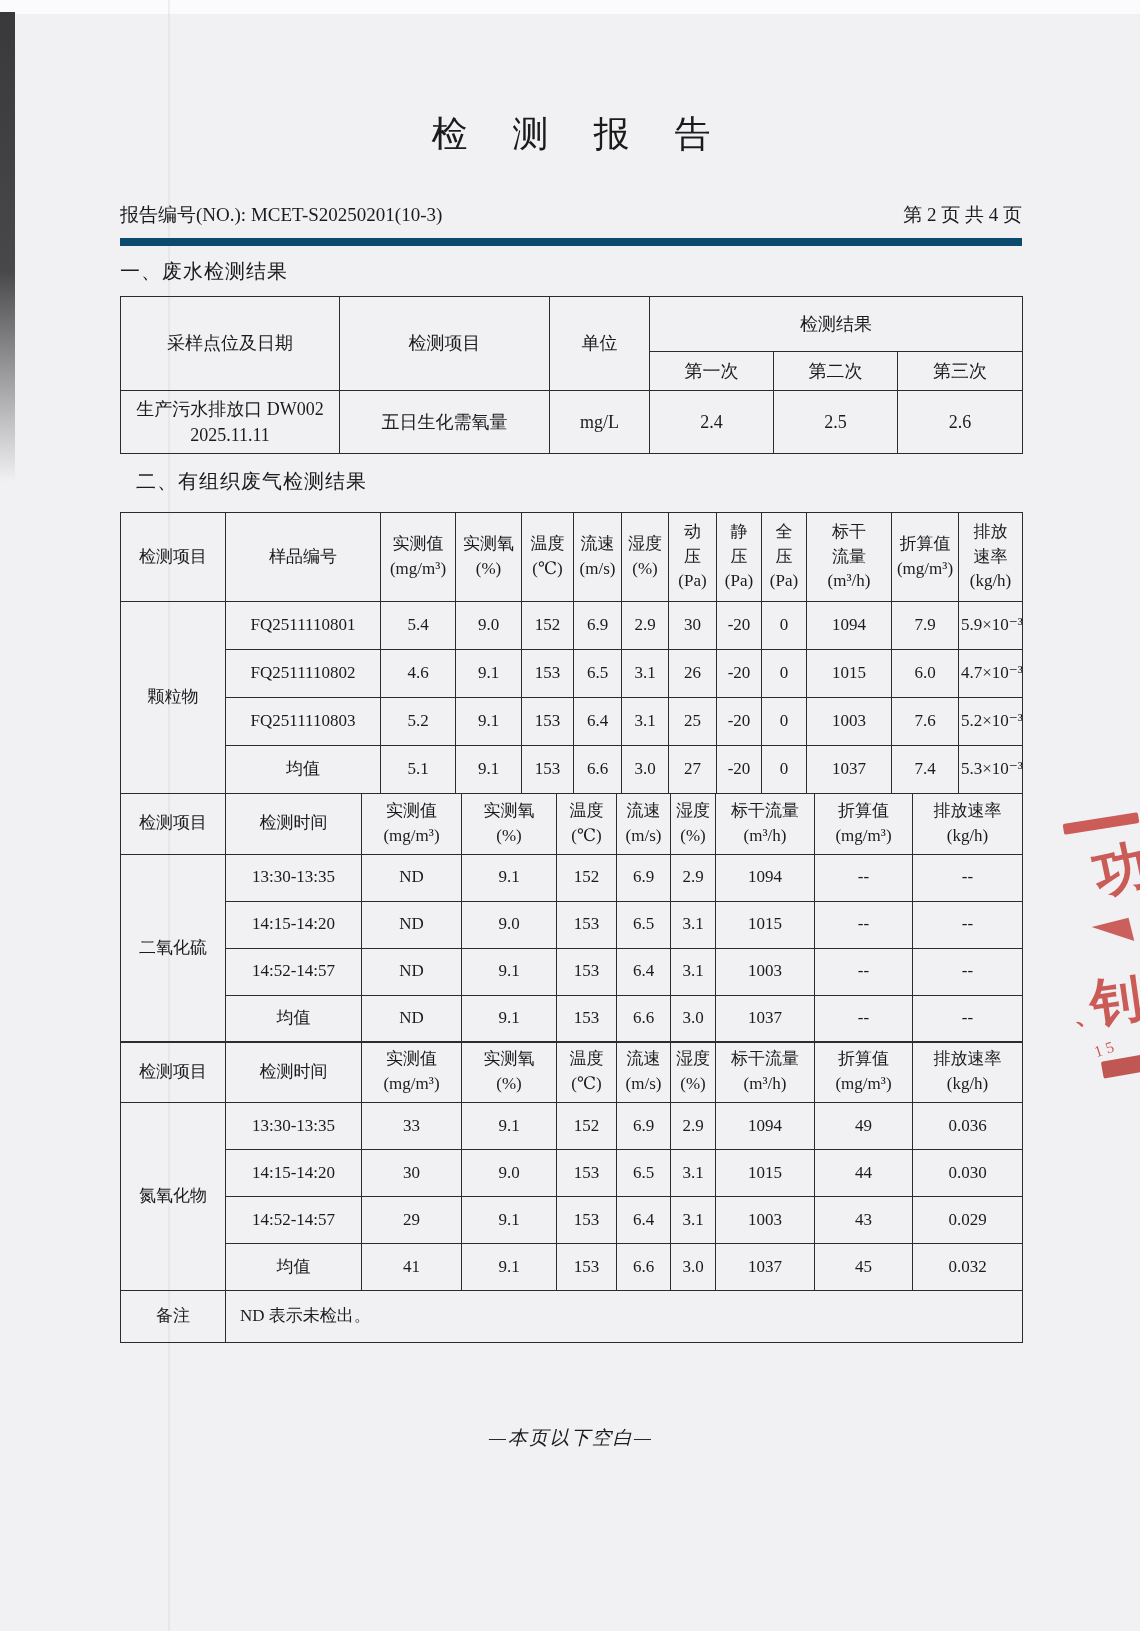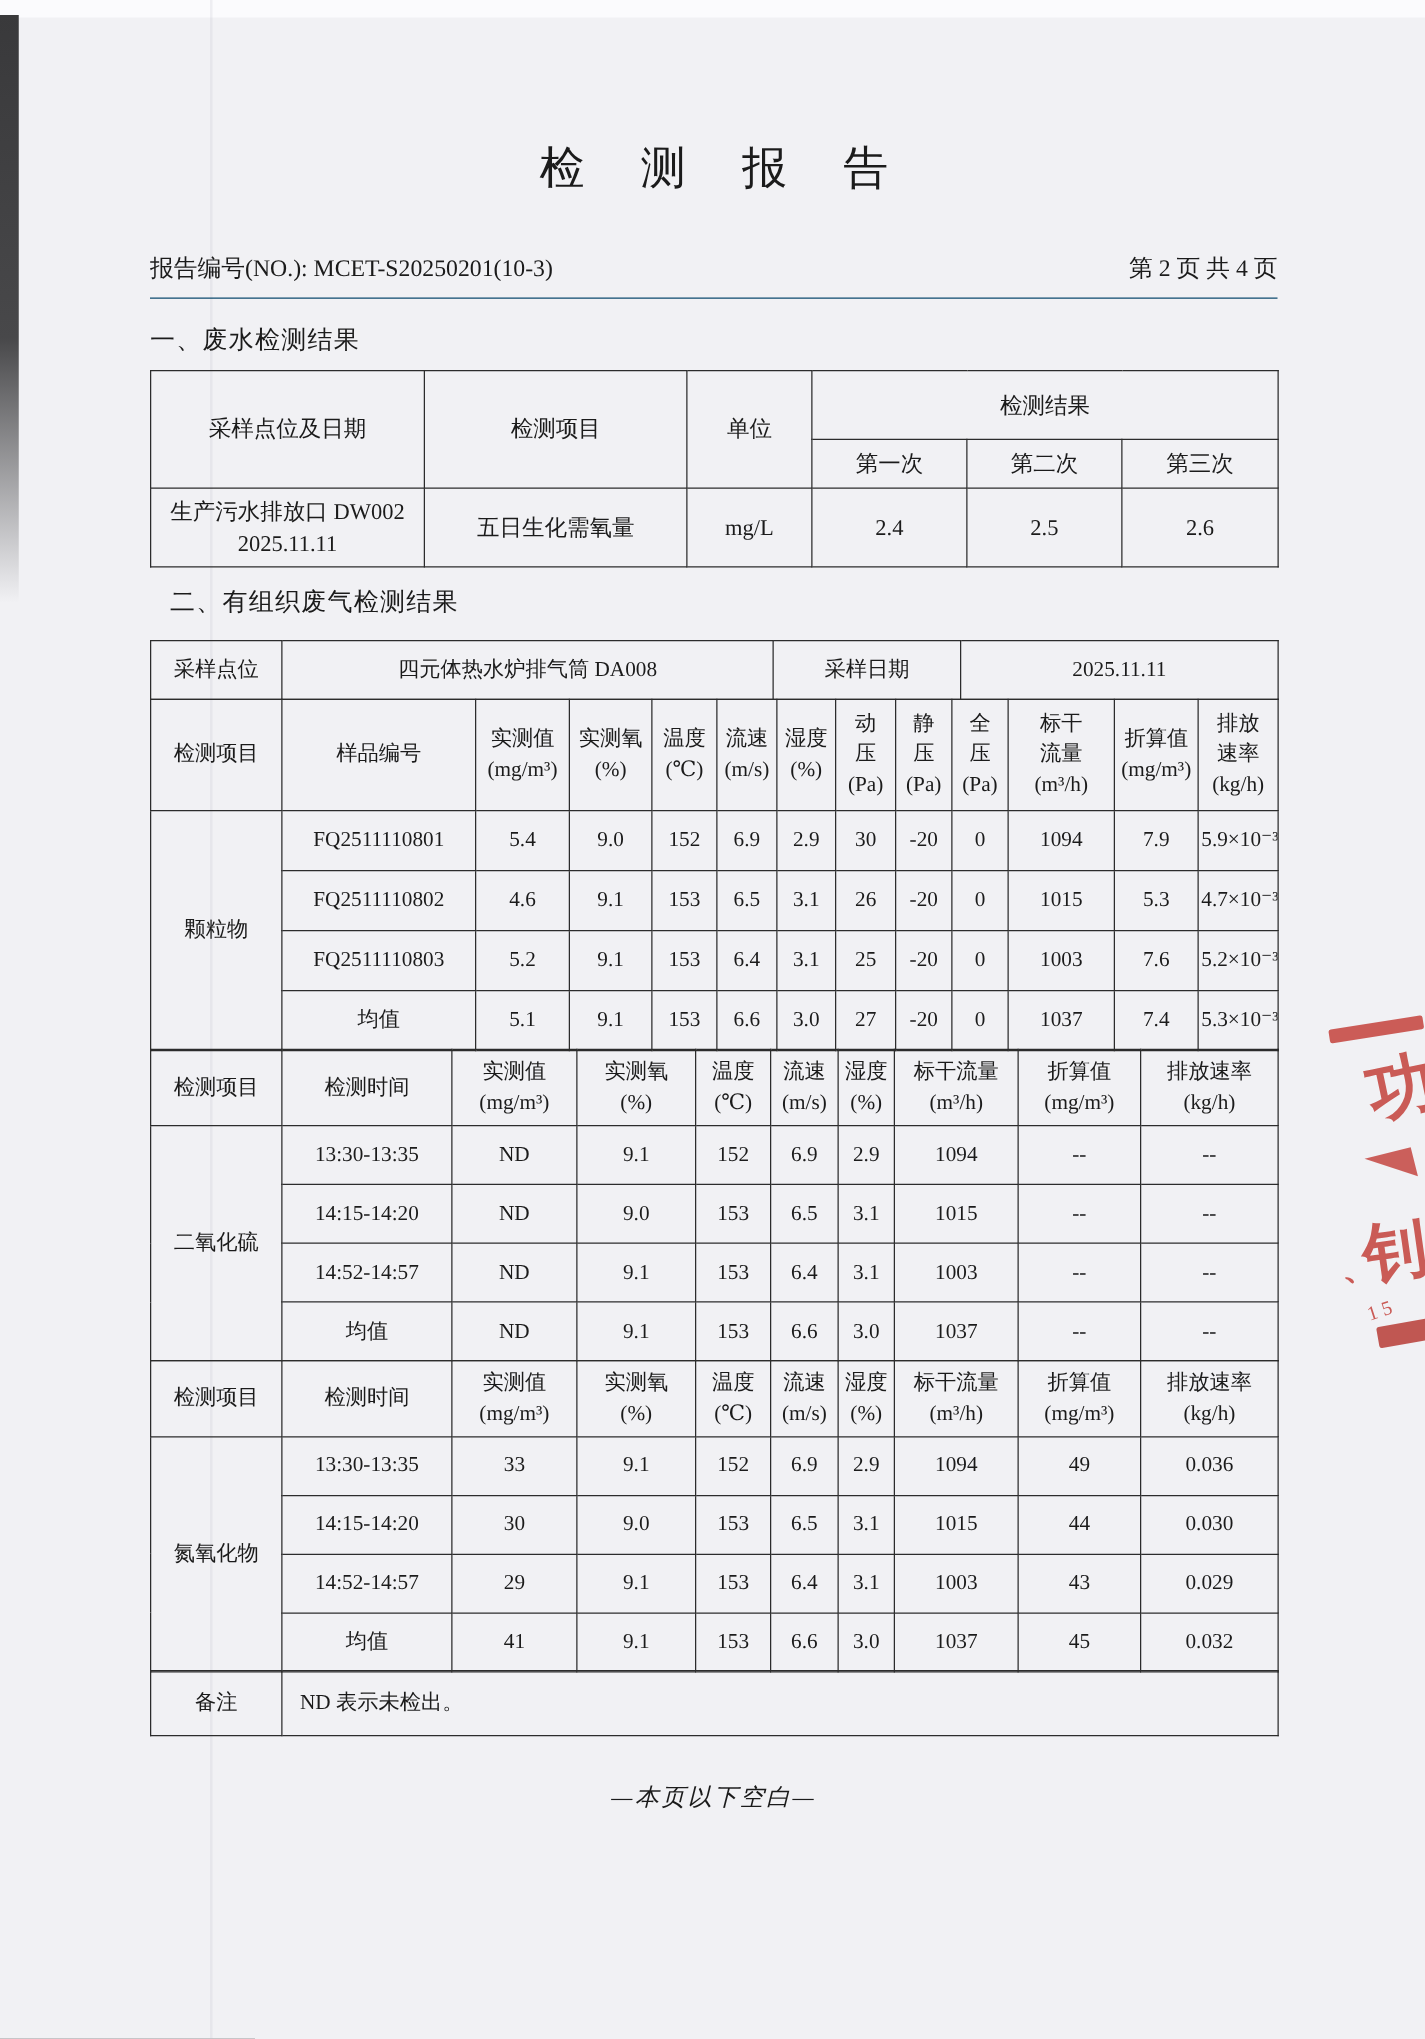--- a/index.html
+++ b/index.html
@@ -19,21 +19,21 @@
   .content { position:absolute; left:120px; top:0; width:902px; }
 
   .title {
     position:absolute; top:110px; left:0; width:100%;
     text-align:center; font-size:36px; font-weight:normal;
     letter-spacing:18px; text-indent:18px;
   }
   .repline {
     position:absolute; top:202px; left:0; width:100%; height:36px;
     display:flex; justify-content:space-between; align-items:flex-start;
-    font-size:19px; border-bottom:1px solid #0c4a6e;
+    font-size:19px; border-bottom:8px solid #0c4a6e;
   }
   .sec-heading { position:absolute; left:0; font-size:20px; letter-spacing:1px; }
   .sec1-heading { top:258px; }
   .sec2-heading { top:468px;margin-left:16px; }
 
   table { border-collapse:collapse; table-layout:fixed; width:902px; background:transparent; }
   td, th {
     border:1.5px solid #2c2c2c; text-align:center; vertical-align:middle;
     font-weight:normal; padding:0 2px; white-space:pre-line; line-height:1.45;
     overflow:hidden;
@@ -120,36 +120,20 @@
         <td>2.5</td>
         <td>2.6</td>
       </tr>
     </tbody>
       </table>
 
     <div class="sec-heading sec2-heading">二、有组织废气检测结果</div>
 
     <div class="t2">
 
-      <table class="t2info">
-        <colgroup>
-          <col style="width:105px">
-            <col style="width:393px">
-            <col style="width:150px">
-            <col style="width:254px">
-        </colgroup>
-        <tbody>
-            <tr>
-          <td>采样点位</td>
-          <td>四元体热水炉排气筒 DA008</td>
-          <td>采样日期</td>
-          <td>2025.11.11</td>
-        </tr>
-      </tbody>
-        </table>
 
       <table class="t2a">
         <colgroup>
           <col style="width:105px">
             <col style="width:155px">
             <col style="width:75px">
             <col style="width:66px">
           <col style="width:52px">
             <col style="width:48px">
             <col style="width:47px">
@@ -211,21 +195,21 @@
           <td>FQ2511110802</td>
           <td>4.6</td>
           <td>9.1</td>
           <td>153</td>
           <td>6.5</td>
           <td>3.1</td>
           <td>26</td>
           <td>-20</td>
           <td>0</td>
           <td>1015</td>
-          <td>5.3</td>
+          <td>6.0</td>
           <td>4.7×10⁻³</td>
         </tr>
         <tr class="rdata">
           <td>FQ2511110803</td>
           <td>5.2</td>
           <td>9.1</td>
           <td>153</td>
           <td>6.4</td>
           <td>3.1</td>
           <td>25</td>

